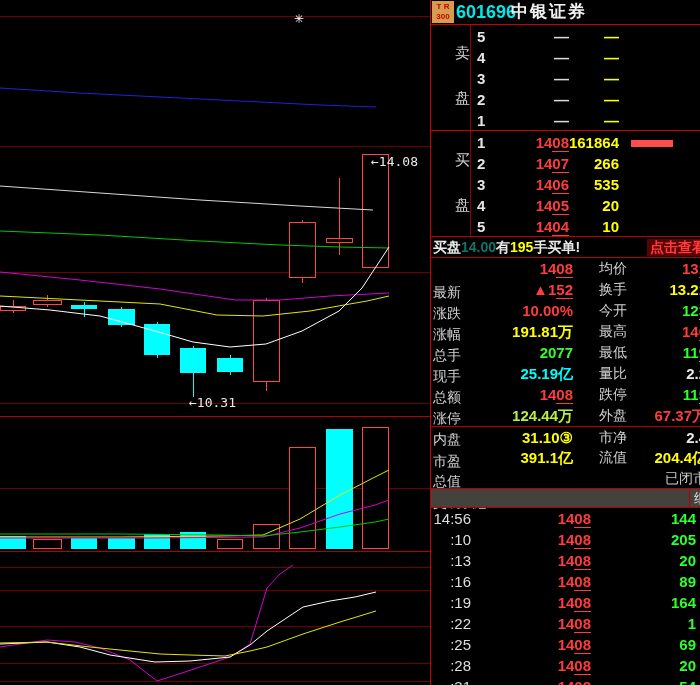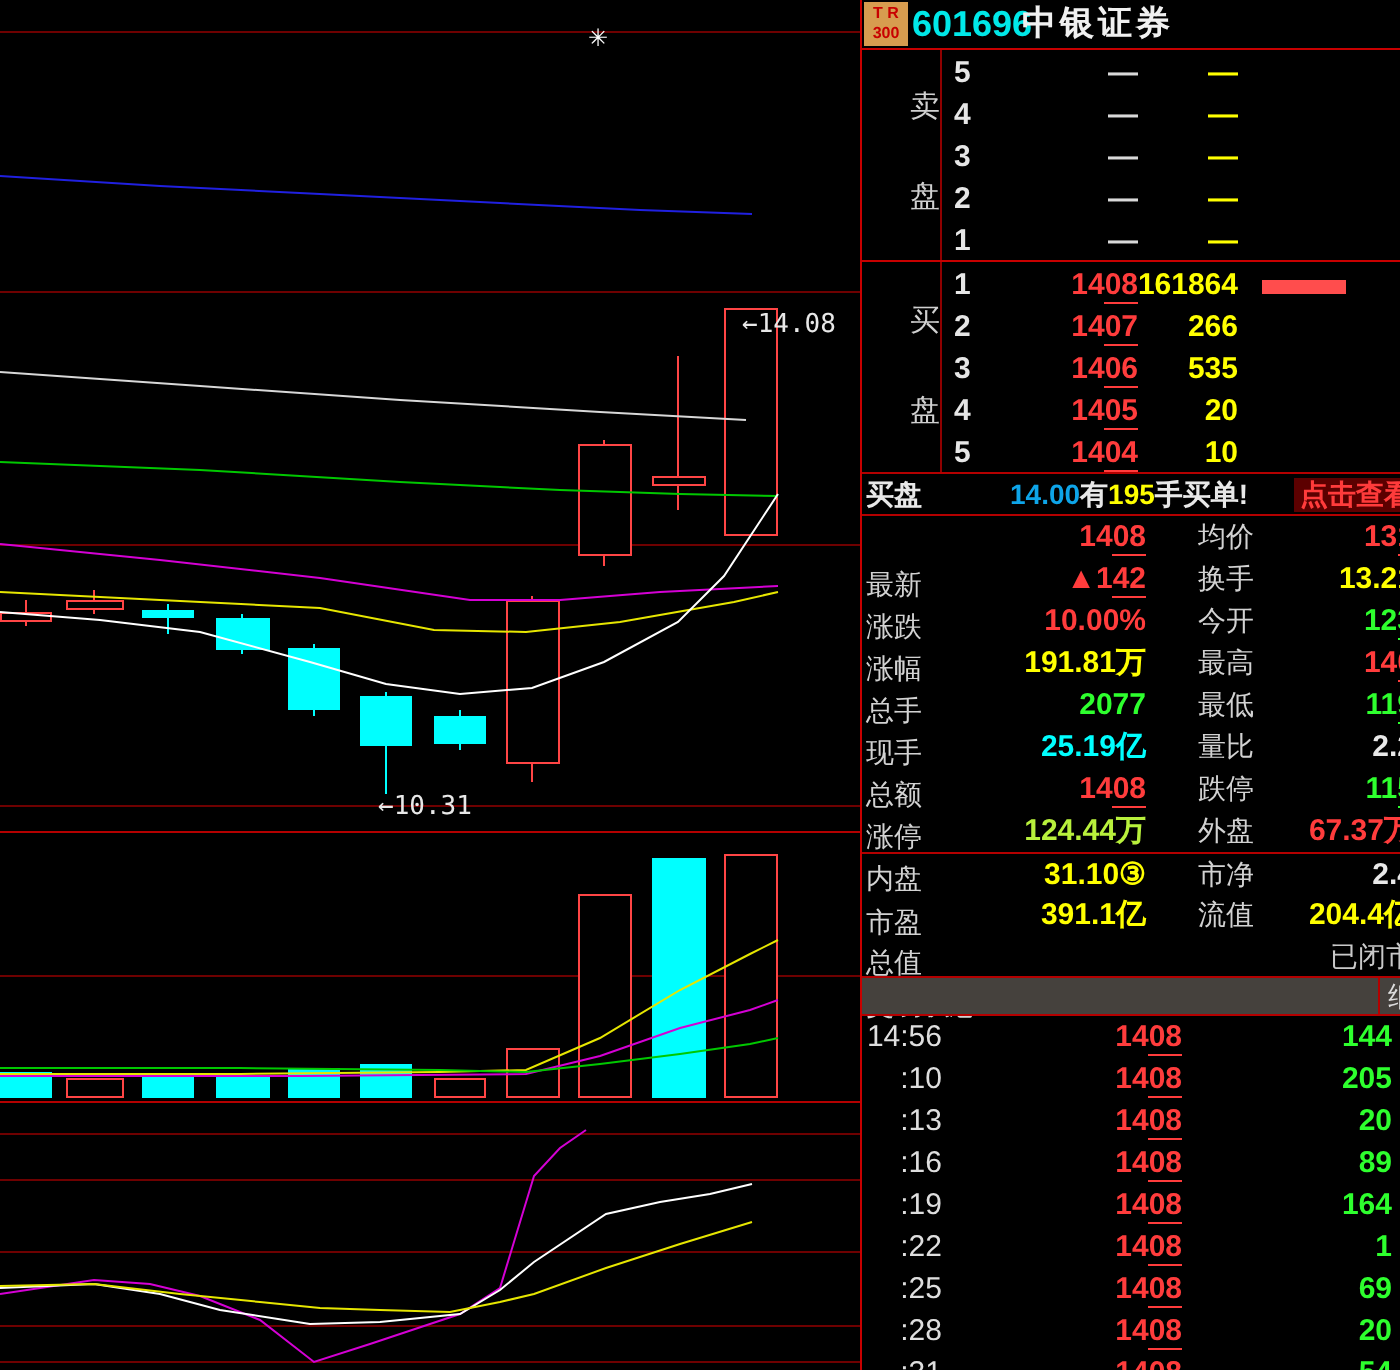--- a/index.html
+++ b/index.html
@@ -18,21 +18,21 @@
   .sidechar{position:absolute;left:24px;width:16px;height:16px;font-size:15px;color:#d0d0d0;}
   .obrow{position:absolute;left:0;width:280px;height:21px;line-height:21px;font-size:15px;font-weight:bold;}
   .obrow .lvl{position:absolute;left:46px;color:#e6e6e6;}
   .obrow .price{position:absolute;left:60px;width:78px;text-align:right;color:#ff3c3c;}
   .obrow .vol{position:absolute;left:128px;width:60px;text-align:right;color:#ffff00;}
   .obrow .dash{color:#d9d9d9;}
   .buybar{position:absolute;left:200px;top:8px;width:42px;height:7px;background:#ff4d4d;}
   .u{border-bottom:1px solid currentColor;}
   
   .prompt{position:absolute;left:0;top:237px;width:280px;height:20px;line-height:20px;font-size:14px;font-weight:bold;color:#e8e8e8;white-space:nowrap;padding-left:2px;box-sizing:border-box;}
-  .prompt .p-red{color:#0ea5e9;margin-left:44px;}
+  .prompt .p-red{color:#0f766e;}
   .prompt .p-yel{color:#ffff00;}
   .hintbtn{position:absolute;left:216px;top:239px;width:64px;height:17px;line-height:17px;background:#5c0000;color:#ff3b3b;font-size:14px;font-weight:bold;padding-left:3px;box-sizing:border-box;white-space:nowrap;}
   
   .srow{position:absolute;left:0;width:280px;height:21px;line-height:21px;font-size:14px;}
   .srow .ll{position:absolute;left:2px;color:#d2d2d2;margin-top:24px;}
   .srow .rl{position:absolute;left:168px;color:#d2d2d2;}
   .srow .lv{position:absolute;left:56px;width:86px;text-align:right;font-size:15px;font-weight:bold;white-space:nowrap;}
   .srow .rv{position:absolute;left:206px;width:70px;text-align:right;font-size:15px;font-weight:bold;white-space:nowrap;}
   
   .tabbar{position:absolute;left:0;top:488px;width:280px;height:18px;background:#45413d;border-top:1px solid #b40000;border-bottom:1px solid #b40000;box-sizing:content-box;}
@@ -201,21 +201,21 @@
 
   <div id="stats">
       <div class="srow" style="top: 258px;">
         <span class="ll">最新</span>
         <span class="lv" style="color: rgb(255, 60, 60);"><span>14</span><span class="u">08</span></span>
         <span class="rl">均价</span>
         <span class="rv" style="color: rgb(255, 60, 60);"><span>13</span><span class="u">1</span></span>
       </div>
       <div class="srow" style="top: 279px;">
         <span class="ll">涨跌</span>
-        <span class="lv" style="color: rgb(255, 60, 60);"><span>▲1</span><span class="u">42</span></span>
+        <span class="lv" style="color: rgb(255, 60, 60);"><span>▲1</span><span class="u">52</span></span>
         <span class="rl">换手</span>
         <span class="rv" style="color: rgb(255, 255, 0);">13.21</span>
       </div>
       <div class="srow" style="top: 300px;">
         <span class="ll">涨幅</span>
         <span class="lv" style="color: rgb(255, 60, 60);">10.00%</span>
         <span class="rl">今开</span>
         <span class="rv" style="color: rgb(46, 255, 46);"><span>12</span><span class="u">3</span></span>
       </div>
       <div class="srow" style="top: 321px;">

